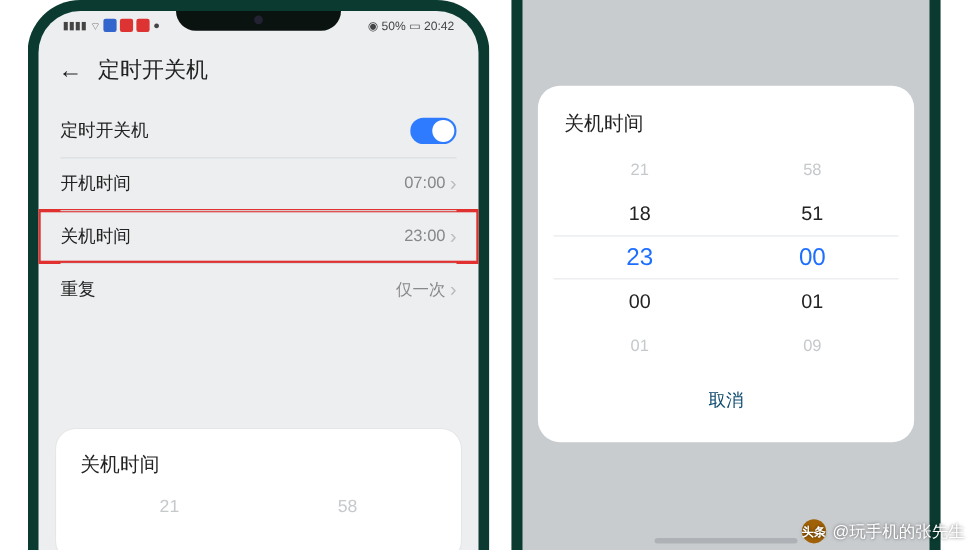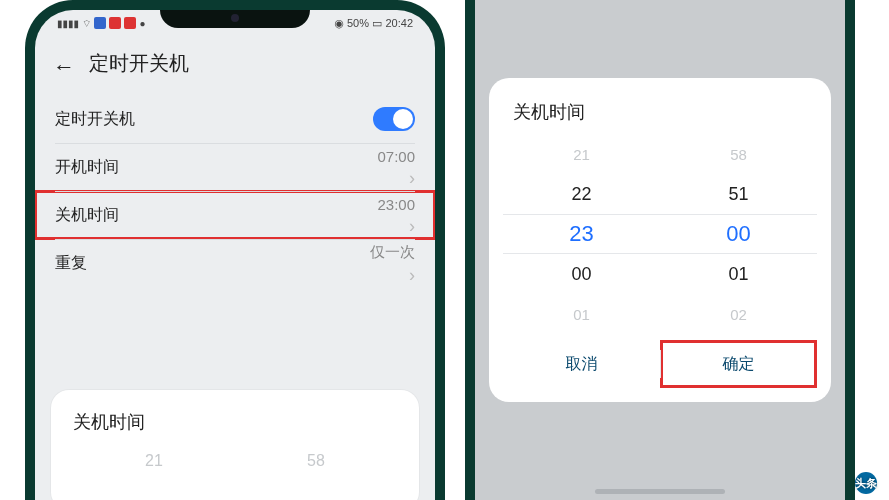--- a/index.html
+++ b/index.html
@@ -88,21 +88,21 @@
     position: relative;
   }
   .row + .row::before {
     content: "";
     position: absolute;
     left: 20px; right: 20px; top: 0;
     height: 1px;
     background: #dadde0;
   }
   .row-label { font-size: 16px; color: #222; }
-  .row-value { font-size: 15px; color: #888; display:flex; align-items:flex-end; gap:4px;flex-direction:column;}
+  .row-value { font-size: 15px; color: #888; display:flex; align-items:flex-start; gap:4px;}
   .chev { color:#bbb; font-size:18px; line-height:1; }
   .toggle {
     width: 42px; height: 24px;
     background: #2f7bff;
     border-radius: 12px;
     position: relative;
   }
   .toggle::after{
     content:""; position:absolute; right:2px; top:2px;
     width:20px;height:20px;background:#fff;border-radius:50%;
@@ -205,21 +205,21 @@
   .watermark{
     position:absolute;
     right:12px; bottom:6px;
     display:flex;align-items:center;gap:6px;
     color:#fff; font-size:15px;
     text-shadow:0 0 3px rgba(0,0,0,.6);
     z-index:20;
   }
   .watermark .logo{
     width:22px;height:22px;border-radius:50%;
-    background:#0369a1;color:#fff;display:flex;align-items:center;justify-content:center;
+    background:#a16207;color:#fff;display:flex;align-items:center;justify-content:center;
     font-size:11px;font-weight:700;
   }
 </style>
 </head>
 <body>
 
 <div class="canvas">
 
   <div class="phone">
     <div class="statusbar">
@@ -280,37 +280,37 @@
       </div>
     </div>
   </div>
 
   <div class="phone2">
     <div class="card2">
       <div class="card2-title">关机时间</div>
       <div class="picker">
         <div class="picker-col left">
           <div class="pi fade">21</div>
-          <div class="pi">22</div>
+          <div class="pi">18</div>
           <div class="pi sel">23</div>
           <div class="pi">00</div>
           <div class="pi fade">01</div>
         </div>
         <div class="picker-col right">
           <div class="pi fade">58</div>
           <div class="pi">51</div>
           <div class="pi sel">00</div>
           <div class="pi">01</div>
-          <div class="pi fade">02</div>
+          <div class="pi fade">09</div>
         </div>
       </div>
       <div class="btnbar">
         <div class="btn">取消</div>
-        <div class="btn highlight">确定</div>
       </div>
     </div>
     <div class="navpill"></div>
   </div>
 </div>
 
 <div class="watermark">
   <span class="logo">头条</span>
+  <span>@玩手机的张先生</span>
 </div>
 
 </body></html>

